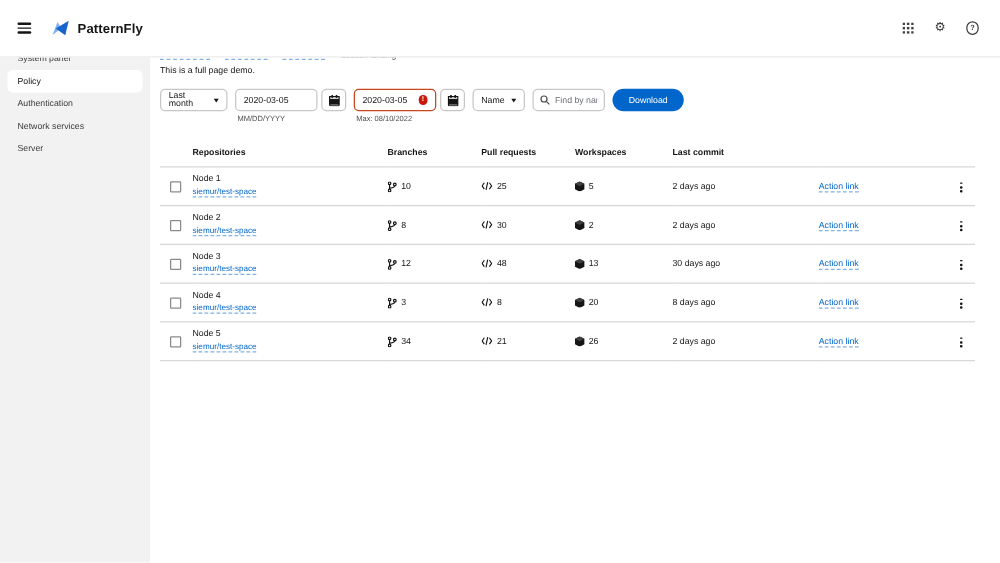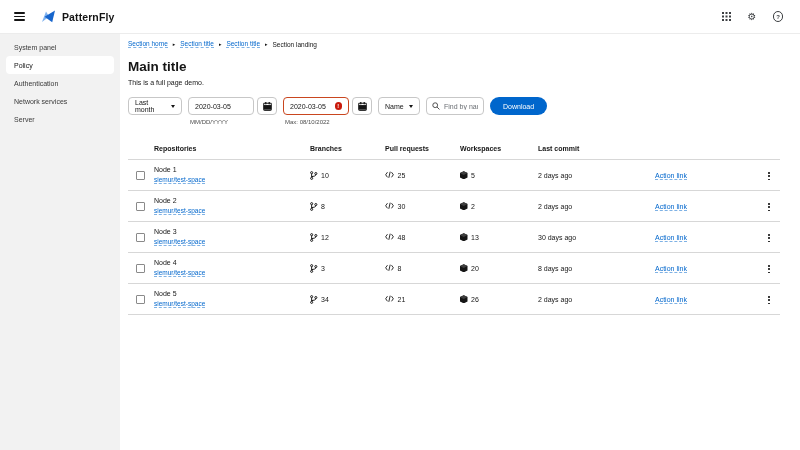--- a/index.html
+++ b/index.html
@@ -3,21 +3,21 @@
 <meta charset="utf-8">
 <style>
   html,body{margin:0;padding:0;}
   body{
     width:800px;height:450px;overflow:hidden;background:#fff;
     font-family:"Liberation Sans","DejaVu Sans",sans-serif;color:#151515;
     -webkit-font-smoothing:antialiased;
   }
   
   .masthead{
-    position:absolute;top:0;left:0;right:0;height:34px;background:#fff;
+    position:absolute;top:0;left:0;right:0;height:46px;background:#fff;
     display:flex;align-items:center;padding:0 12px;box-sizing:border-box;
     border-bottom:1px solid #ececec;z-index:5;
   }
   .hamburger{display:flex;flex-direction:column;gap:2.2px;cursor:pointer;padding:2px;}
   .hamburger i{display:block;width:11px;height:1.5px;background:#151515;border-radius:1px;}
   .brand{display:flex;align-items:center;gap:6px;margin-left:14px;cursor:pointer;}
   .brand-name{font-size:10.5px;font-weight:700;letter-spacing:.1px;}
   .mast-right{margin-left:auto;display:flex;align-items:center;gap:14px;padding-right:4px;}
   .mast-icon{display:flex;align-items:center;justify-content:center;width:12px;height:12px;cursor:pointer;}
   .gear-glyph{font-size:10px;color:#3c3f42;line-height:1;}
@@ -154,21 +154,20 @@
     <div class="breadcrumb">
       <span class="crumb-link">Section home</span>
       <span class="crumb-sep">▸</span>
       <span class="crumb-link">Section title</span>
       <span class="crumb-sep">▸</span>
       <span class="crumb-link">Section title</span>
       <span class="crumb-sep">▸</span>
       <span class="crumb-current">Section landing</span>
     </div>
 
-    <h1 class="page-title">Main title</h1>
     <div class="page-desc">This is a full page demo.</div>
 
     <div class="toolbar">
 
       <div class="control select select-period">
         <span>Last month</span>
         <span class="caret"></span>
       </div>
 
       <div class="date-group">

